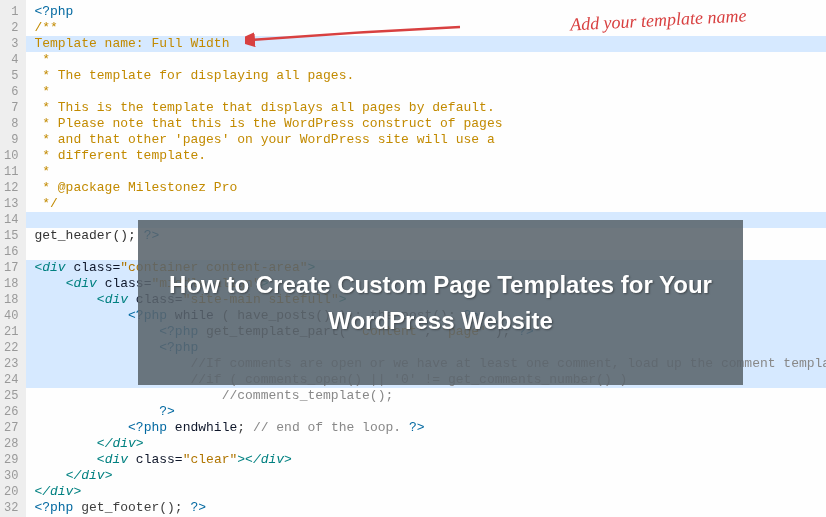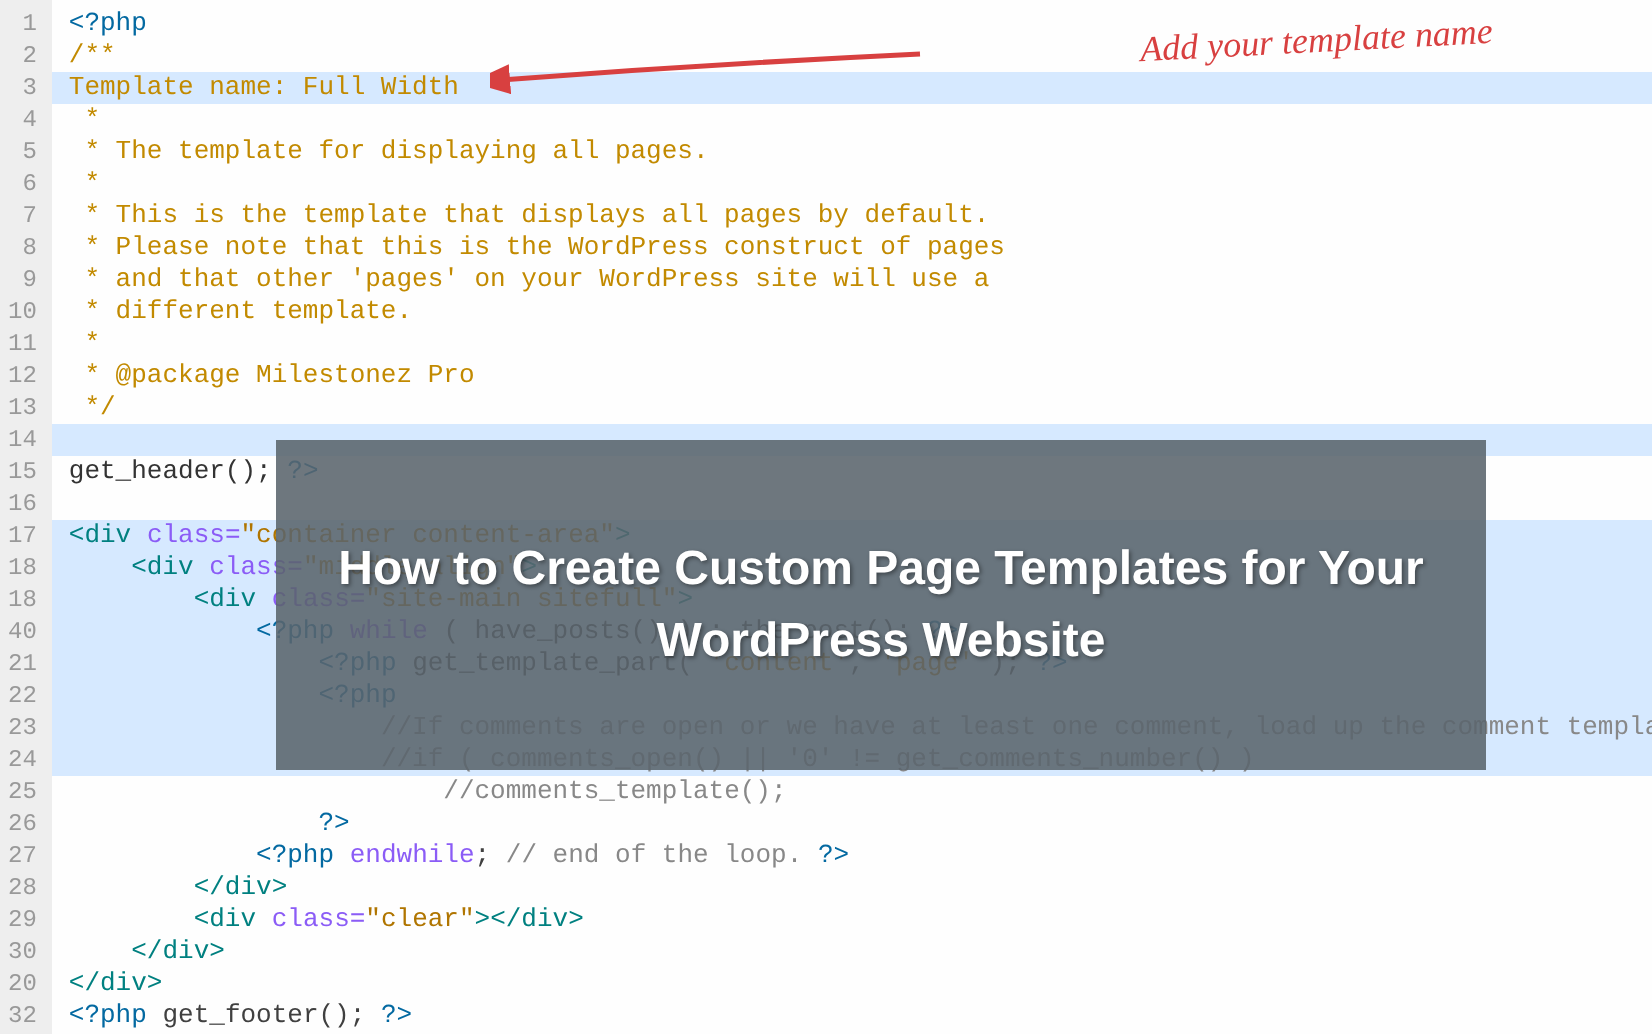--- a/index.html
+++ b/index.html
@@ -30,23 +30,23 @@
 .code {
   flex: 1;
   padding: 4px 0 4px 8px;
   line-height: 16px;
   white-space: pre;
   position: relative;
 }
 .code .line { display: block; min-height: 16px; }
 .hl { background: #d6e9ff; position: absolute; left: 0; right: 0; height: 16px; z-index: 0; }
 .code .line > * { position: relative; z-index: 1; }
-.k-tag { color: #008080; }
+.k-tag { color: #008080; font-style: italic; }
 .k-str { color: #b07500; }
-.k-key { color: #8b5cf6; }
+.k-key { color: #0f172a; }
 .k-com { color: #c28a00; }
 .k-php { color: #0369a1; }
 .k-func { color: #333333; }
 .k-text { color: #404040; }
 .k-comg { color: #888888; }
 .annotation {
   position: absolute;
   top: 10px;
   right: 80px;
   color: #d84040;

